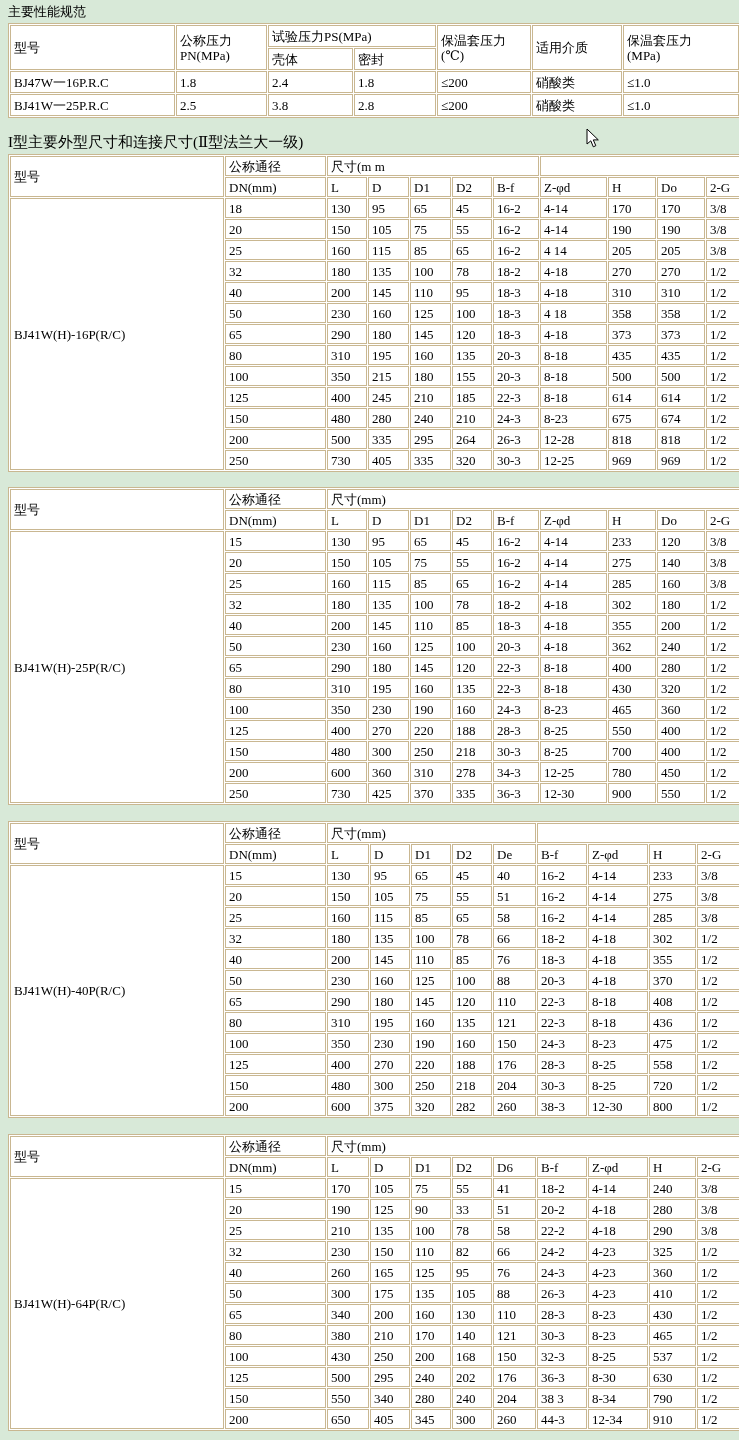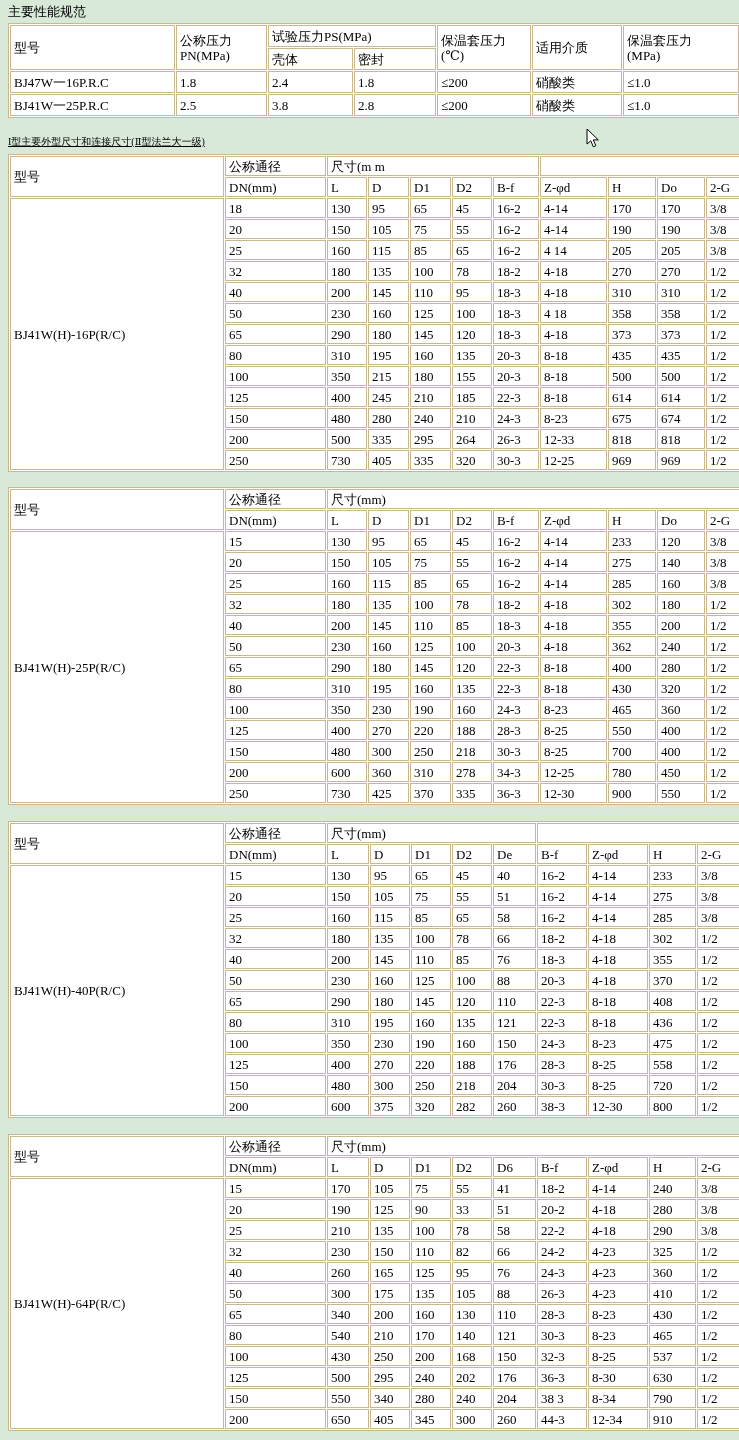--- a/index.html
+++ b/index.html
@@ -4,21 +4,21 @@
 <style>
   html,body{margin:0;padding:0;}
   body{
     width:739px;height:1440px;overflow:hidden;position:relative;
     background:#d8e9d8;color:#000;
     font-family:"Liberation Serif","DejaVu Serif",serif;
     font-size:13px;
   }
   .content{padding:4px 8px 0 8px;}
   .page-title{font-size:13px;line-height:16px;margin:0 0 3px 0;font-weight:normal;}
-  .section-title{font-size:10px;line-height:16px;margin:16px 0 4px 0;font-weight:normal;text-decoration:underline;}
+  .section-title{font-size:15px;line-height:16px;margin:16px 0 4px 0;font-weight:normal;}
   table{
     border-collapse:separate;border-spacing:1px;
     table-layout:fixed;width:724px;
     background:#ffffff;border:1px solid #c9b791;
     margin:0;
   }
   td{
     border:1px solid #c9b791;background:#ffffff;
     padding:0 3px;vertical-align:middle;text-align:left;
     white-space:nowrap;overflow:hidden;
@@ -257,21 +257,21 @@
           <td>674</td>
           <td>1/2</td>
         </tr>
         <tr>
           <td>200</td>
           <td>500</td>
           <td>335</td>
           <td>295</td>
           <td>264</td>
           <td>26-3</td>
-          <td>12-33</td>
+          <td>12-28</td>
           <td>818</td>
           <td>818</td>
           <td>1/2</td>
         </tr>
         <tr>
           <td>250</td>
           <td>730</td>
           <td>405</td>
           <td>335</td>
           <td>320</td>
@@ -769,21 +769,21 @@
           <td>160</td>
           <td>130</td>
           <td>110</td>
           <td>28-3</td>
           <td>8-23</td>
           <td>430</td>
           <td>1/2</td>
         </tr>
         <tr>
           <td>80</td>
-          <td>540</td>
+          <td>380</td>
           <td>210</td>
           <td>170</td>
           <td>140</td>
           <td>121</td>
           <td>30-3</td>
           <td>8-23</td>
           <td>465</td>
           <td>1/2</td>
         </tr>
         <tr>

